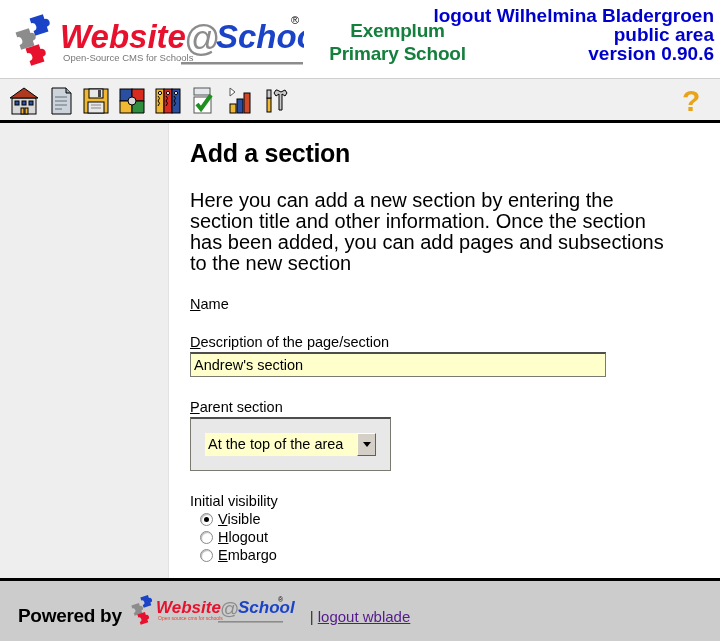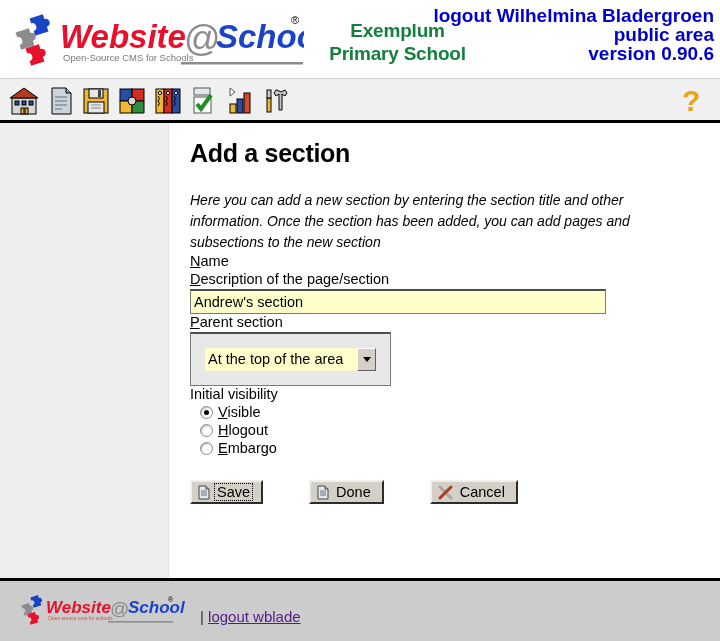--- a/index.html
+++ b/index.html
@@ -43,24 +43,24 @@
   .sidebar{
     position:absolute;left:0;top:0;width:168px;height:455px;
     background:#eeeeee;border-right:1px solid #e2e2e2;
   }
   .content{position:absolute;left:190px;top:0;right:8px;}
   h1.page-title{
     margin:0;padding:16px 0 0 0;font-size:25px;font-weight:bold;
     letter-spacing:-0.3px;
   }
   p.intro{
-    margin:22px 0 0 0;font-size:14px;line-height:21px;
-    width:492px;color:#000;font-style:italic;
-  }
-  .field-block{}
+    margin:22px 0 0 0;font-size:20px;line-height:21px;
+    width:492px;color:#000;
+  }
+  .field-block{margin-top:22px;}
   label.flabel{display:block;font-size:14.5px;margin-bottom:2px;}
   label.flabel u{text-decoration:underline;}
   input.txt{
     display:block;border:1px solid #7a7a70;border-top:2px solid #4d4d4d;
     background:#ffffcc;font-family:"Liberation Sans",sans-serif;
     font-size:14.5px;color:#000;padding:2px 3px;height:18px;
     box-sizing:content-box;
   }
   input.name-input{width:248px;}
   input.desc-input{width:408px;}
@@ -360,20 +360,21 @@
           </span>
           <span class="lbl">Cancel</span>
         </button>
       </div>
 
     </div>
   </div>
 
   <div class="footer">
     <div class="footer-inner">
+      <span class="powered">Powered by</span>
 
       <span class="foot-logo">
         <svg width="172" height="34" viewBox="0 0 172 34">
           <g>
             <path d="M14 3 h8 v3 a2.4 2.4 0 1 1 0 4.8 v3 h-8 v-3 a2.4 2.4 0 1 0 0 -4.8 z" fill="#1b43c8" transform="rotate(-18 18 9)"></path>
             <path d="M5 11 h8 v3 a2.4 2.4 0 1 1 0 4.8 v3 h-8 v-3 a2.4 2.4 0 1 0 0 -4.8 z" fill="#8c8c8c" transform="rotate(-18 9 17)"></path>
             <path d="M11 20 h8 v3 a2.4 2.4 0 1 1 0 4.8 v3 h-8 v-3 a2.4 2.4 0 1 0 0 -4.8 z" fill="#e8112d" transform="rotate(-18 15 26)"></path>
           </g>
           <text x="28" y="20" font-family="Liberation Sans, sans-serif" font-size="17" font-weight="bold" font-style="italic" fill="#e8112d">Website</text>
           <text x="92" y="22" font-family="Liberation Sans, sans-serif" font-size="19" fill="#8c8c8c">@</text>

